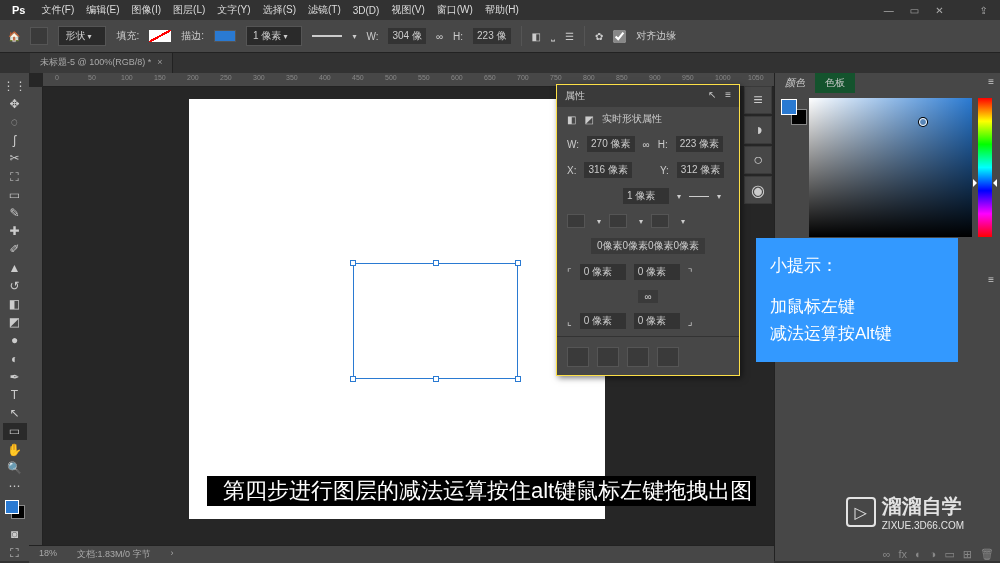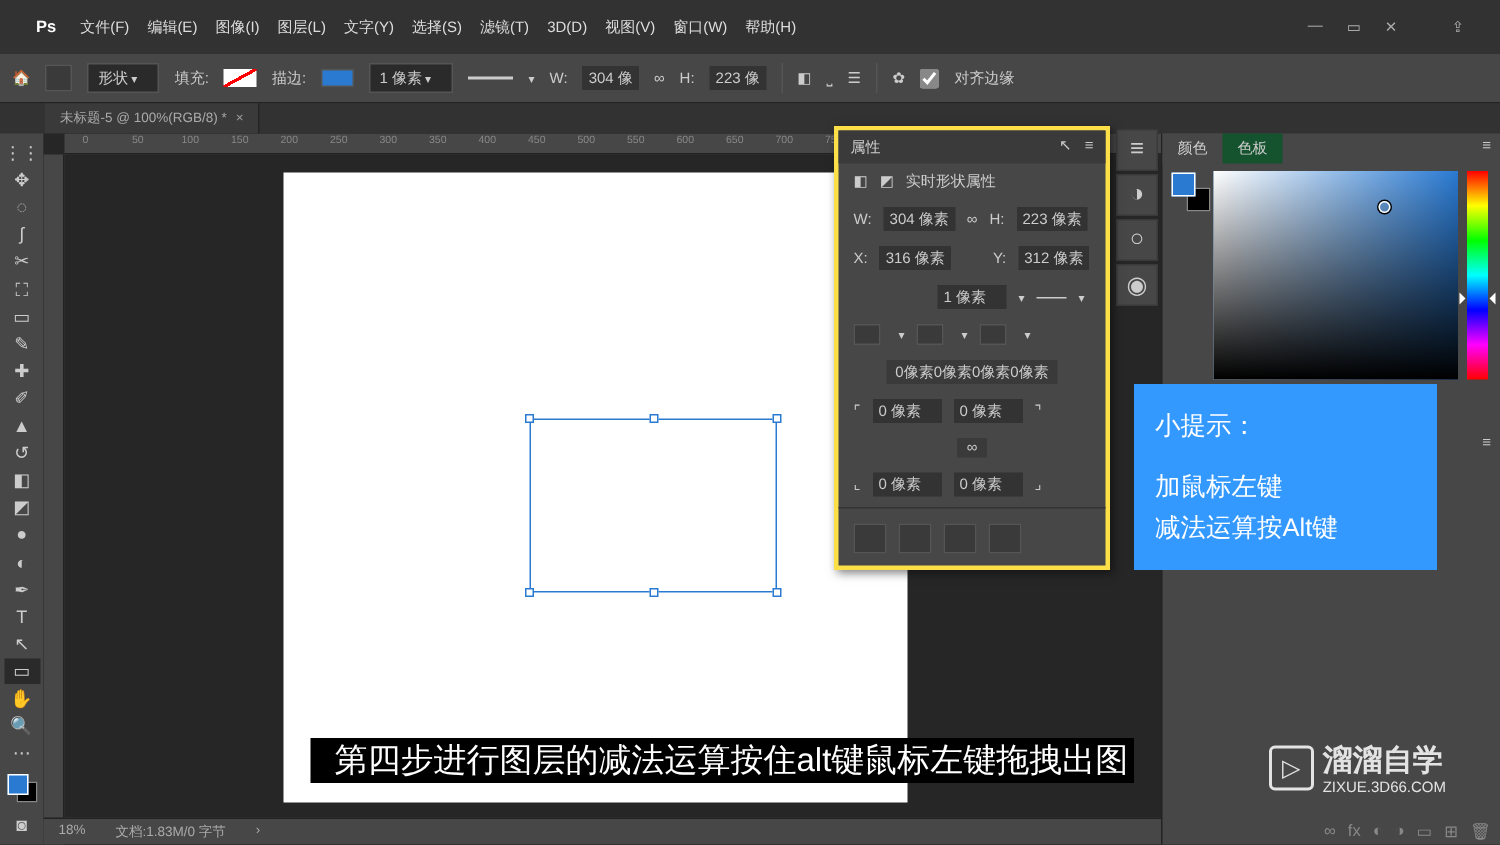--- a/index.html
+++ b/index.html
@@ -1,19 +1,19 @@
 <!DOCTYPE html>
 <html><head>
 <meta charset="utf-8">
 <style>
 * { box-sizing: border-box; margin: 0; padding: 0; font-family: "Microsoft YaHei", "SimSun", sans-serif; }
 body { width: 1000px; height: 563px; background: #323232; color: #ccc; overflow: hidden; position: relative; }
 
 
-.titlebar { height: 36px; background: #323232; display: flex; align-items: center; padding: 0 24px; font-size: 10px; }
+.titlebar { height: 20px; background: #323232; display: flex; align-items: center; padding: 0 12px; font-size: 10px; }
 .titlebar .ps { font-weight: bold; color: #fff; margin-right: 10px; font-size: 11px; }
 .titlebar .menu-item { padding: 0 6px; color: #ddd; cursor: default; }
 .titlebar .winbtns { margin-left: auto; display: flex; gap: 16px; color: #aaa; }
 
 
 .optbar { height: 33px; background: #474747; display: flex; align-items: center; padding: 0 8px; font-size: 10px; gap: 10px; border-bottom: 1px solid #222; }
 .optbar .combo { background: #2a2a2a; padding: 2px 14px 2px 6px; border: 1px solid #555; }
 .optbar .swatch { width: 22px; height: 12px; display: inline-block; }
 .optbar .fill-none { background: linear-gradient(to top left, #fff 0 45%, red 45% 55%, #fff 55% 100%); }
 .optbar .stroke-blue { background: #2a7ad2; border: 1px solid #555; }
@@ -44,21 +44,21 @@
 .shape-rect { position: absolute; border: 1px solid #2a7ad2; }
 .handle { position: absolute; width: 6px; height: 6px; background: #fff; border: 1px solid #2a7ad2; }
 .caption { position: absolute; background: #000; color: #fff; font-size: 22px; padding: 0 4px; }
 
 .rightpanels { width: 226px; background: #474747; display: flex; flex-direction: column; border-left: 1px solid #222; }
 .iconcol { position: absolute; right: 226px; top: 75px; width: 30px; }
 .iconcol .pbtn { width: 28px; height: 28px; margin: 2px 0; background: #474747; display: flex; align-items: center; justify-content: center; color: #ccc; border: 1px solid #3a3a3a; }
 
 .panel-tabs { height: 20px; display: flex; font-size: 10px; }
 .panel-tabs .pt { padding: 3px 10px; background: #14532d; }
-.panel-tabs .pt.active { background: #474747; }
+.panel-tabs .pt.active { background: #474747; font-style: italic; }
 .color-panel { height: 150px; padding: 6px; position: relative; }
 .colorfield { position: absolute; left: 34px; top: 5px; right: 28px; bottom: 6px;
   background:
     linear-gradient(to top, #000, rgba(0,0,0,0)),
     linear-gradient(to right, #fff, rgba(255,255,255,0)),
     #2a7ad2; }
 .colorfield .ring { position: absolute; width: 8px; height: 8px; border: 1px solid #fff; border-radius: 50%; box-shadow: 0 0 0 1px #000; }
 .hue { position: absolute; right: 8px; top: 5px; width: 14px; bottom: 6px;
   background: linear-gradient(to bottom, #f00, #ff0, #0f0, #0ff, #00f, #f0f, #f00); }
 .fgbg2 { position: absolute; left: 6px; top: 6px; }
@@ -66,21 +66,21 @@
 .fgbg2 .bg { width: 16px; height: 16px; background: #000; border: 1px solid #888; position: absolute; top: 10px; left: 10px; }
 .hue .tri { position: absolute; width: 0; height: 0; border: 4px solid transparent; }
 .hue .tri.l { left: -5px; border-left-color: #fff; }
 .hue .tri.r { right: -5px; border-right-color: #fff; }
 
 .layers-panel { flex: 1; position: relative; }
 
 .tooltip { position: absolute; background: #3399ff; color: #fff; padding: 14px; font-size: 17px; line-height: 1.6; }
 
 
-.props { position: absolute; background: #474747; border: 3px solid #fde047; font-size: 10px; box-shadow: 2px 2px 6px rgba(0,0,0,.5); }
+.props { position: absolute; background: #474747; border: 1px solid #fde047; font-size: 10px; box-shadow: 2px 2px 6px rgba(0,0,0,.5); }
 .props .hdr { background: #3a3a3a; padding: 4px 8px; display: flex; }
 .props .row { padding: 5px 10px; display: flex; align-items: center; gap: 8px; }
 .props .lbl { color: #ccc; }
 .props .val { background: #333; padding: 1px 4px; min-width: 46px; display: inline-block; }
 .props .smallbtn { width: 18px; height: 14px; background: #3a3a3a; border: 1px solid #555; display: inline-block; margin-right: 4px; }
 .props .link { background: #3a3a3a; padding: 1px 6px; }
 .props .iconrow { display: flex; gap: 8px; padding: 8px 10px; justify-content: flex-start; }
 .props .opbtn { width: 22px; height: 20px; background: #3a3a3a; border: 1px solid #555; }
 
 .statusbar { position: absolute; bottom: 0; left: 29px; right: 226px; height: 18px; background: #474747; font-size: 9px; color: #aaa; padding: 2px 10px; display: flex; gap: 20px; border-top: 1px solid #222; }
@@ -275,21 +275,21 @@
       <span style="margin-left:6px">≡</span>
     </span>
   </div>
   <div class="row">
     <span>◧</span>
     <span>◩</span>
     <span>实时形状属性</span>
   </div>
   <div class="row">
     <span class="lbl">W:</span>
-    <span class="val">304 像素</span>
+    <span class="val">270 像素</span>
     <span>∞</span>
     <span class="lbl">H:</span>
     <span class="val">223 像素</span>
   </div>
   <div class="row">
     <span class="lbl">X:</span>
     <span class="val">316 像素</span>
     <span style="width:12px"></span>
     <span class="lbl">Y:</span>
     <span class="val">312 像素</span>
@@ -330,21 +330,21 @@
   </div>
   <div style="height:1px;background:#333;margin:2px 0"></div>
   <div class="iconrow">
     <span class="opbtn"></span>
     <span class="opbtn"></span>
     <span class="opbtn"></span>
     <span class="opbtn"></span>
   </div>
 </div>
 
-<div class="tooltip" style="left:756px; top:256px; width:202px;">
+<div class="tooltip" style="left:756px; top:238px; width:202px;">
   <div style="margin-bottom:14px">小提示：</div>
   <div>加鼠标左键</div>
   <div>减法运算按Alt键</div>
 </div>
 
 <div class="watermark" style="right:36px; bottom:32px;">
   <div class="logo">▷</div>
   <div>
     <div style="font-size:20px;font-weight:bold">溜溜自学</div>
     <div style="font-size:10px;color:#fff">ZIXUE.3D66.COM</div>

